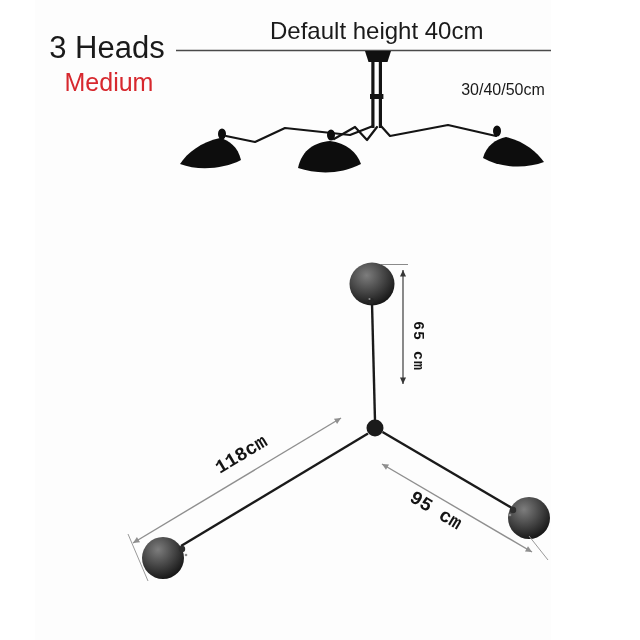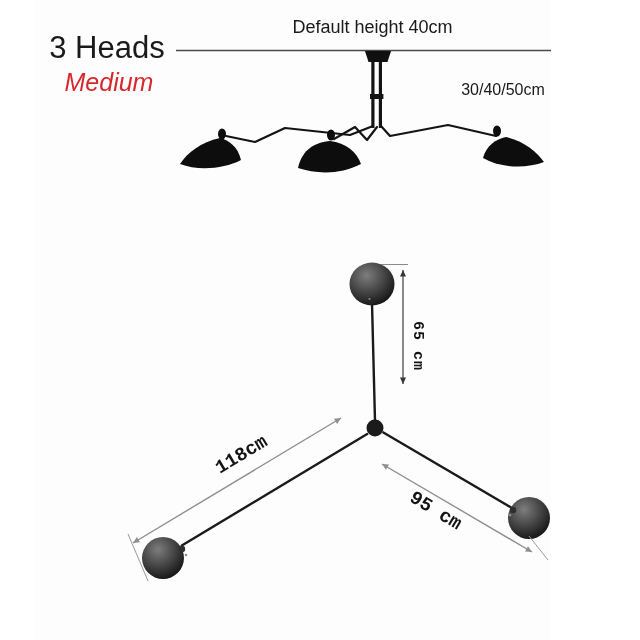--- a/index.html
+++ b/index.html
@@ -6,22 +6,22 @@
   #stage{
     position:relative;width:516px;height:640px;overflow:hidden;
     background:#fdfdfd;
     font-family:"Liberation Sans",sans-serif;
     color:#1a1a1a;
     margin-left:35px;
   }
   #lineart{position:absolute;left:0;top:0;width:640px;height:640px;}
   .txt{position:absolute;white-space:nowrap;text-align:center;}
   .heads-label{left:14px;top:32px;width:116px;font-size:31px;line-height:1.05;color:#1a1a1a;}
-  .size-label{left:12px;top:68px;width:124px;font-size:25px;color:var(--accent-red,#d7282e);font-style:italic;}
-  .default-height-label{left:235px;top:17px;width:205px;font-size:18px;}
+  .size-label{left:12px;top:68px;width:124px;font-size:25px;color:var(--accent-red,#d7282e);}
+  .default-height-label{left:235px;top:17px;width:205px;font-size:24px;}
   .height-options-label{left:402px;top:81px;width:132px;font-size:16px;}
   .dim-mono{
     font-family:"Liberation Mono",monospace;font-weight:bold;color:#141414;
   }
   .arm65-label{left:350px;top:336px;width:62px;height:20px;font-size:15px;
     transform:rotate(90deg);transform-origin:center;letter-spacing:1px;}
   .arm118-label{left:159px;top:444px;width:95px;font-size:19px;
     transform:rotate(-31deg);transform-origin:center;}
   .arm95-label{left:353px;top:500px;width:95px;font-size:19px;
     transform:rotate(31deg);transform-origin:center;}

